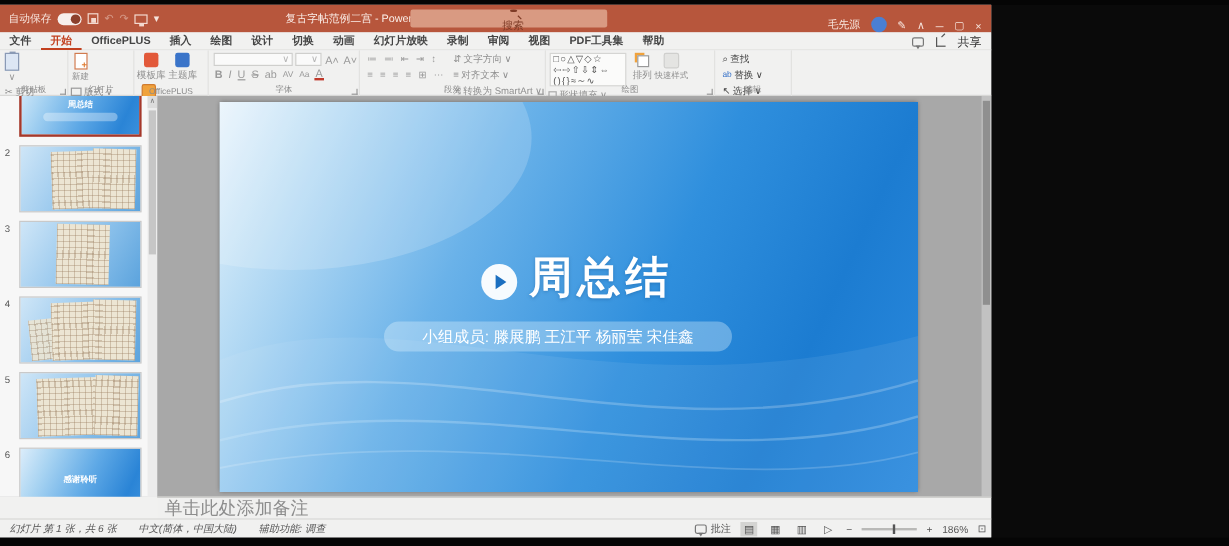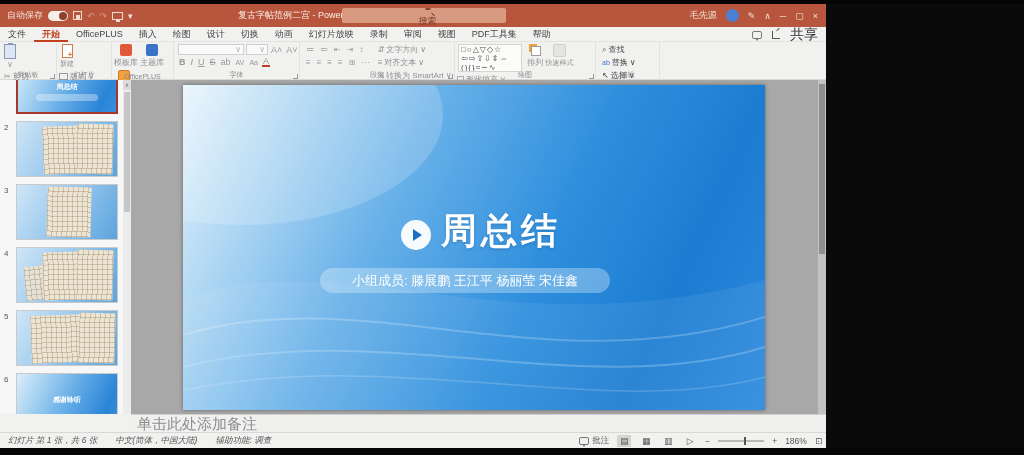--- a/index.html
+++ b/index.html
@@ -21,35 +21,35 @@
   .ic-floppy::after { content:""; position:absolute; left:2px; bottom:0; width:4px; height:4px; background:#f3d9cf; }
   .dim { opacity:.45; }
   .ic-present { width:11px; height:8px; border:1px solid #f3d9cf; position:relative; }
   .ic-present::after { content:""; position:absolute; left:3px; bottom:-3px; width:4px; height:2px; background:#f3d9cf; }
   .tb-title { position:absolute; left:238px; top:5px; font-size:9px; color:#fbeee8; white-space:nowrap; }
   .searchpill { position:absolute; left:342px; top:4px; width:164px; height:15px; background:#d99a82;
     border-radius:2px; display:flex; align-items:center; gap:5px; padding-left:7px; color:#7e3b26;flex-direction:column; }
   .ic-mag { width:6px; height:6px; border:1px solid #7e3b26; border-radius:50%; position:relative; }
   .ic-mag::after { content:""; position:absolute; left:5px; top:5px; width:4px; height:1px;
     background:#7e3b26; transform:rotate(45deg); }
-  .tb-right { position:absolute; right:4px; top:0; height:23px; display:flex; align-items:center; gap:9px; padding-right:4px; }
+  .tb-right { position:absolute; right:4px; top:0; height:23px; display:flex; align-items:flex-end; gap:9px; padding-right:4px; }
   .avatar-s { width:13px; height:13px; border-radius:50%; background:#4a7fd4;
     color:#fff; font-size:8px; text-align:center; line-height:13px; }
   .wbtn { font-size:9px; color:#f6e3db; }
 
   
   .tabsrow { position:absolute; left:0; top:23px; width:826px; height:15px; background:#f1f1f0;
     display:flex; align-items:center; font-size:9px; color:#444; border-bottom:1px solid #e3e3e1; }
-  .tabsrow .tab { padding:0 8px; height:15px; line-height:15px; }
+  .tabsrow .tab { padding:0 8px; height:15px; line-height:15px;font-weight:bold; }
   .tabsrow .tab.active { color:#c2401f; font-weight:bold; box-shadow:inset 0 -2px 0 #c2401f; }
   .tabs-right { position:absolute; right:8px; top:0; height:15px; display:flex; align-items:center; gap:10px; }
   .ic-bubble { width:10px; height:8px; border:1px solid #777; border-radius:2px; position:relative; }
   .ic-bubble::after { content:""; position:absolute; left:2px; bottom:-3px; width:0; height:0;
     border-left:2px solid transparent; border-right:2px solid transparent; border-top:3px solid #777; }
-  .share { display:flex; align-items:center; gap:10px; font-size:14px; color:#333; }
+  .share { display:flex; align-items:center; gap:10px; font-size:10px; color:#333; }
   .ic-share { width:8px; height:8px; border-bottom:1px solid #555; border-left:1px solid #555; position:relative; }
   .ic-share::after { content:""; position:absolute; left:3px; top:-2px; width:4px; height:1px; background:#555; transform:rotate(-45deg); }
 
   
   .ribbon { position:absolute; left:0; top:38px; width:826px; height:38px; background:#f1f1f0;
     border-bottom:1px solid #d8d8d6; font-size:8px; color:#8f8f8f; }
   .rgroup { position:absolute; top:0; height:38px; border-right:1px solid #e2e2e0; }
   .glabel { position:absolute; bottom:0; left:0; right:0; text-align:center; font-size:7px; color:#8a8a8a; }
   .launcher { position:absolute; right:1px; bottom:1px; width:5px; height:5px;
     border-right:1px solid #9a9a9a; border-bottom:1px solid #9a9a9a; }

